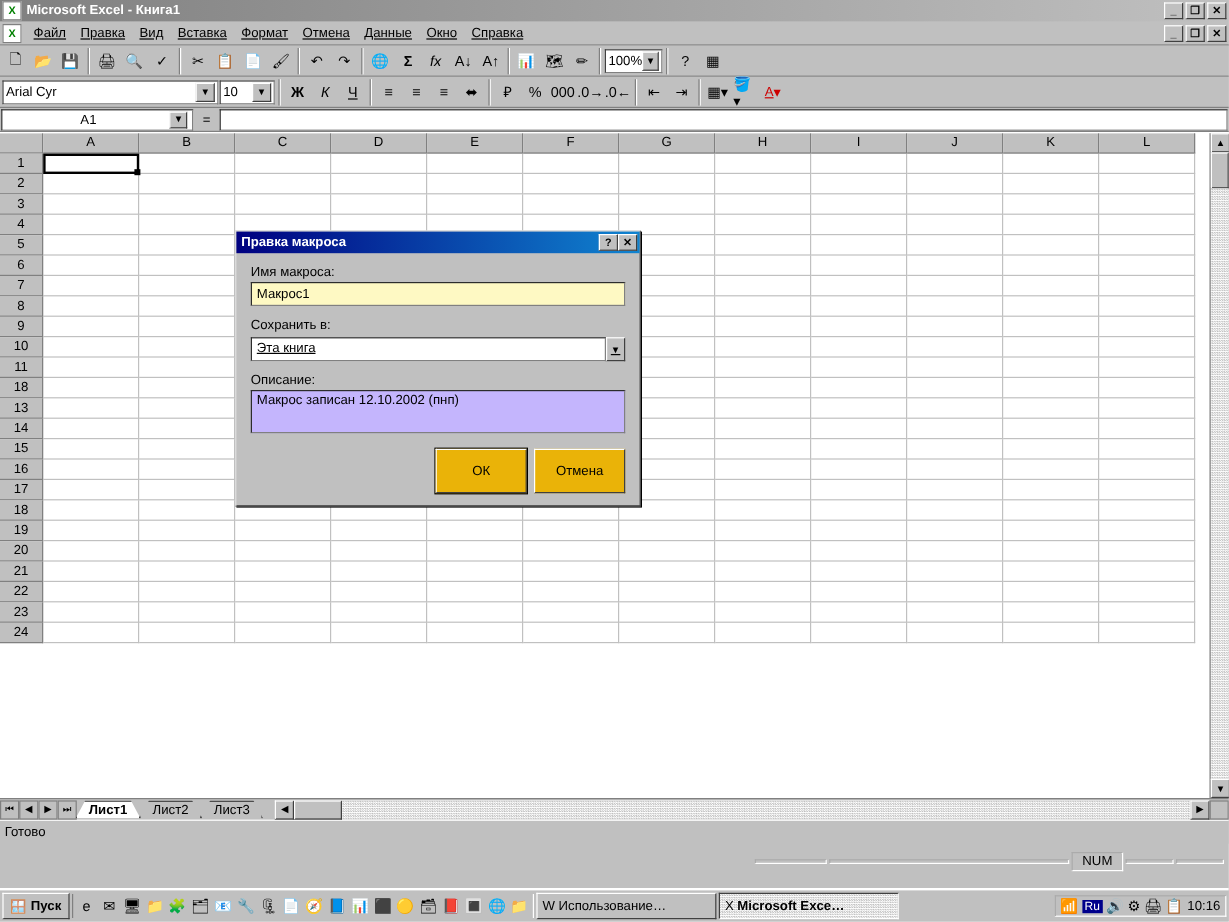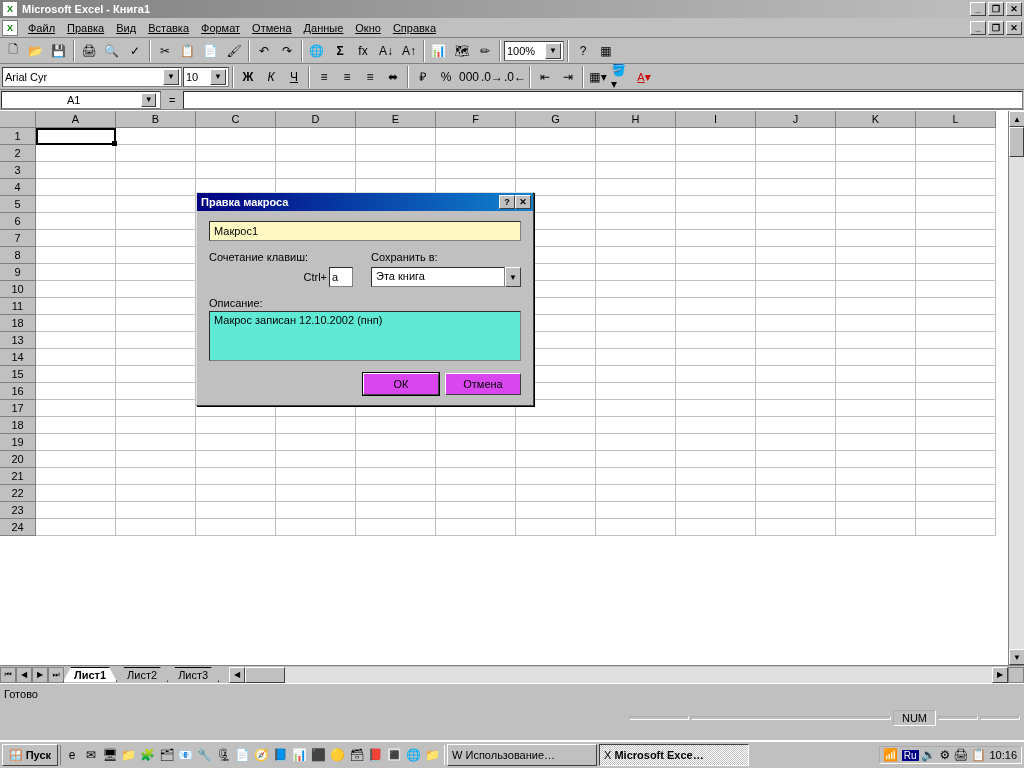--- a/index.html
+++ b/index.html
@@ -79,26 +79,26 @@
 .dialog { position:absolute; left:196px; top:192px; width:338px; background:#c0c0c0; border:1px solid #404040; border-top-color:#dfdfdf; border-left-color:#dfdfdf; box-shadow: 1px 1px 0 #000;}
 .dlgtitle { height:18px; background: linear-gradient(to right, #000080, #1084d0); color:#fff; display:flex; align-items:center; padding:0 2px; font-weight:bold;}
 .dlgtitle .t { flex:1; padding-left:2px;}
 .dlgbody { padding:10px 12px;}
 .dlglabel { margin-bottom:2px;}
 .dlginput { width:100%; height:20px; background:#fef9c3; border:1px inset #808080; padding:2px 4px; font-family:inherit; font-size:11px;}
 .dlgrow { display:flex; gap:12px; margin-top:10px;}
 .dlgcol { flex:1;}
 .shortkey { display:flex; align-items:center; gap:2px; margin-top:4px; justify-content:flex-end; padding-right:6px;}
 .shortkey input { width:24px; height:20px; background:#fff; border:1px inset #808080; text-align:left; padding:2px; font-family:inherit;}
-.dlgselect { width:100%; height:20px; display:flex;}
+.dlgselect { width:100%; height:20px; display:flex;text-decoration:underline;}
 .dlgselect .val { flex:1; background:#fff; border:1px inset #808080; padding:2px 4px;}
 .dlgselect .arr { width:16px; background:#c0c0c0; border:1px solid #fff; border-right-color:#404040; border-bottom-color:#404040; display:flex;align-items:center;justify-content:center;font-size:8px;}
-.dlgtextarea { width:100%; height:50px; background:#5eead4; border:1px inset #808080; padding:2px 4px; font-family:inherit; font-size:11px; resize:none;}
+.dlgtextarea { width:100%; height:36px; background:#c4b5fd; border:1px inset #808080; padding:2px 4px; font-family:inherit; font-size:11px; resize:none;}
 .dlgbuttons { display:flex; justify-content:flex-end; gap:6px; margin-top:10px;}
-.dlgbtn { width:76px; height:22px; background:#d946ef; border:1px solid #fff; border-right-color:#404040; border-bottom-color:#404040; cursor:default;}
+.dlgbtn { width:76px; height:37px; background:#eab308; border:1px solid #fff; border-right-color:#404040; border-bottom-color:#404040; cursor:default;}
 .dlgbtn.default { box-shadow: 0 0 0 1px #000;}
 .grid-main{flex:1; overflow:hidden; position:relative;}
 .topheads{display:flex;}
 .gridbody{display:flex;}
 </style>
 </head>
 <body>
 
 <div class="titlebar">
   <div class="icon">X</div>
@@ -140,29 +140,29 @@
   <div class="tbtn">✂</div>
   <div class="tbtn">📋</div>
   <div class="tbtn">📄</div>
   <div class="tbtn">🖌</div>
   <div class="tsep"></div>
   <div class="tbtn">↶</div>
   <div class="tbtn">↷</div>
   <div class="tsep"></div>
   <div class="tbtn">🌐</div>
   <div class="tbtn" style="font-weight:bold">Σ</div>
-  <div class="tbtn" style="">fx</div>
+  <div class="tbtn" style="font-style:italic">fx</div>
   <div class="tbtn">A↓</div>
   <div class="tbtn">A↑</div>
   <div class="tsep"></div>
   <div class="tbtn">📊</div>
   <div class="tbtn">🗺</div>
   <div class="tbtn">✏</div>
   <div class="tsep"></div>
-  <div class="combo" style="width:60px">
+  <div class="combo" style="width:48px">
     <span>100%</span>
     <div class="arrow">▼</div>
   </div>
   <div class="tsep"></div>
   <div class="tbtn">?</div>
   <div class="tbtn">▦</div>
 </div>
 
 <div class="toolbar">
   <div class="combo" style="width:180px">
@@ -632,29 +632,23 @@
   <div class="statuscell" style="width:40px"></div>
 </div>
 
 <div class="dialog">
   <div class="dlgtitle">
     <span class="t">Правка макроса</span>
     <div class="winbtn">?</div>
     <div class="winbtn">✕</div>
   </div>
   <div class="dlgbody">
+    <div class="dlglabel">Имя макроса:</div>
     <input class="dlginput" value="Макрос1" style="">
     <div class="dlgrow">
-      <div class="dlgcol">
-        <div class="dlglabel">Сочетание клавиш:</div>
-        <div class="shortkey">
-          <span>Ctrl+</span>
-          <input value="a" style="">
-        </div>
-      </div>
       <div class="dlgcol">
         <div class="dlglabel">Сохранить в:</div>
         <div class="dlgselect" style="margin-top:4px">
           <div class="val">Эта книга</div>
           <div class="arr">▼</div>
         </div>
       </div>
     </div>
     <div class="dlglabel" style="margin-top:10px">Описание:</div>
     <textarea class="dlgtextarea" style="">Макрос записан 12.10.2002 (пнп)</textarea>

